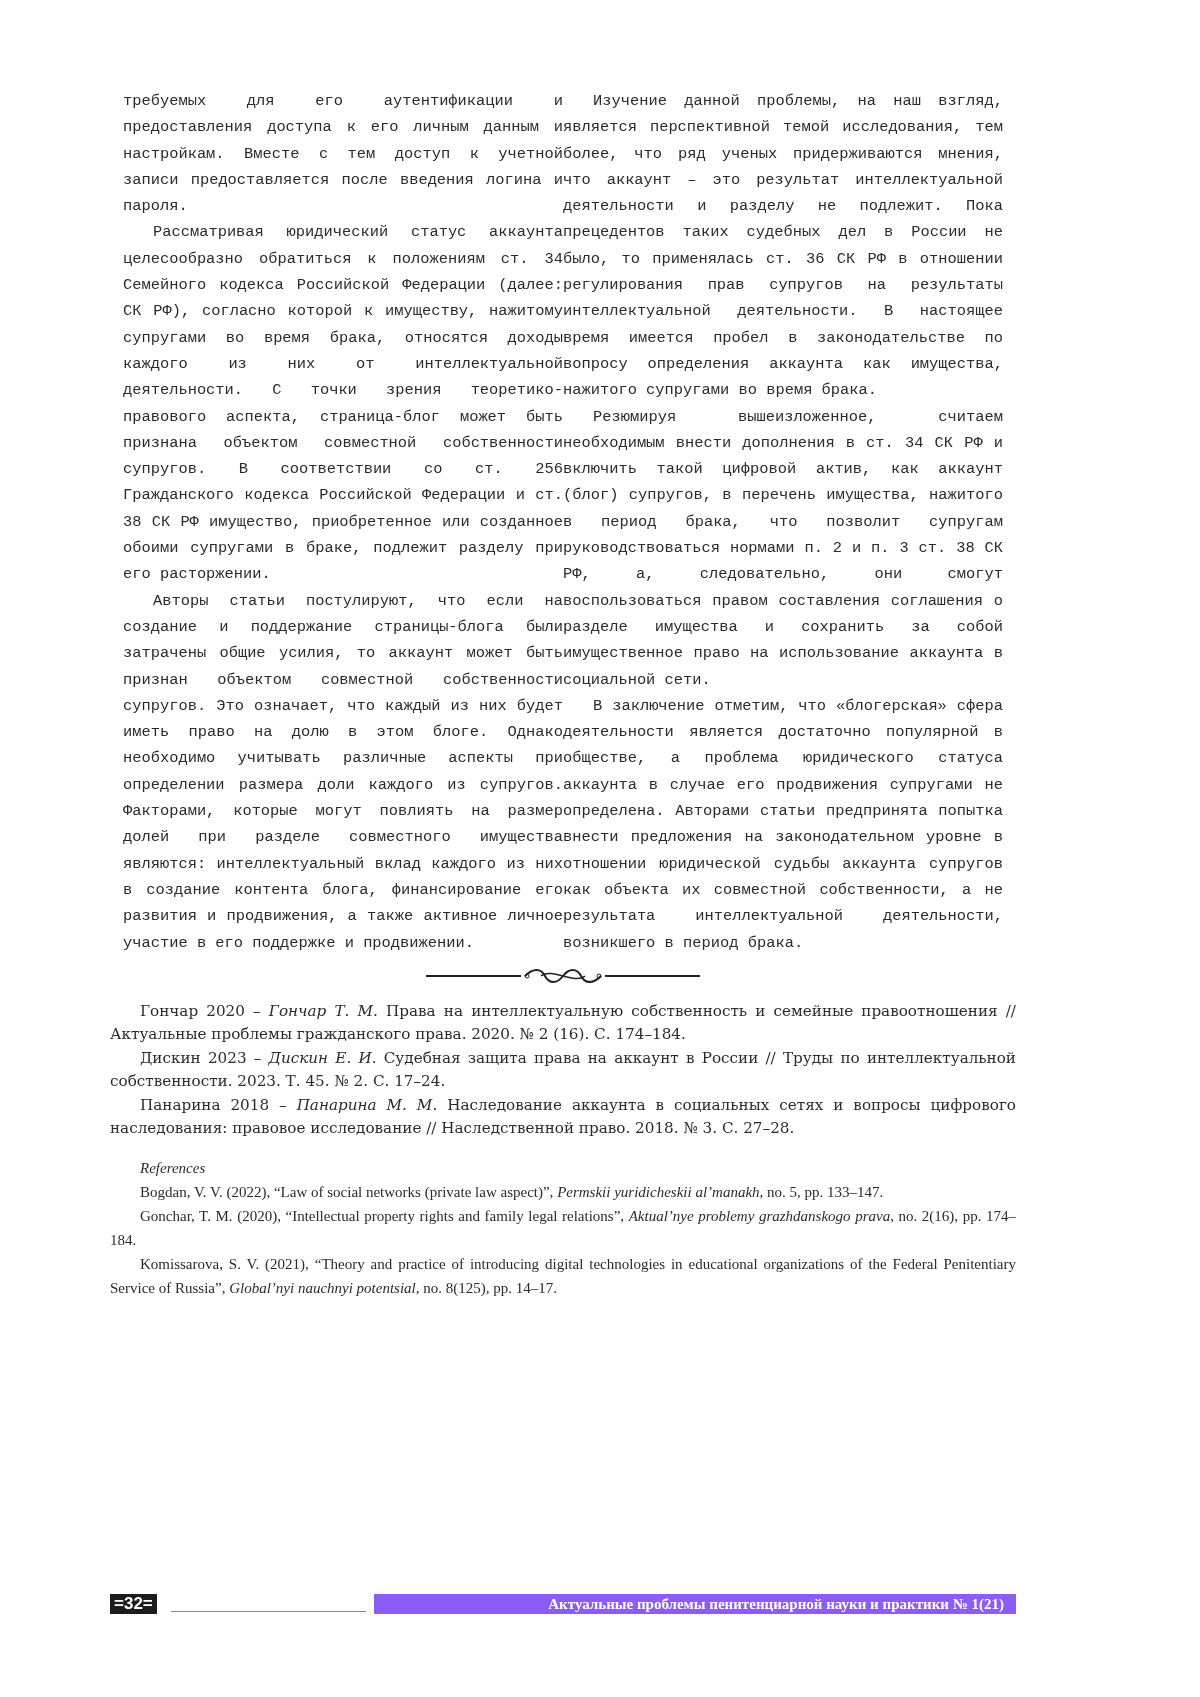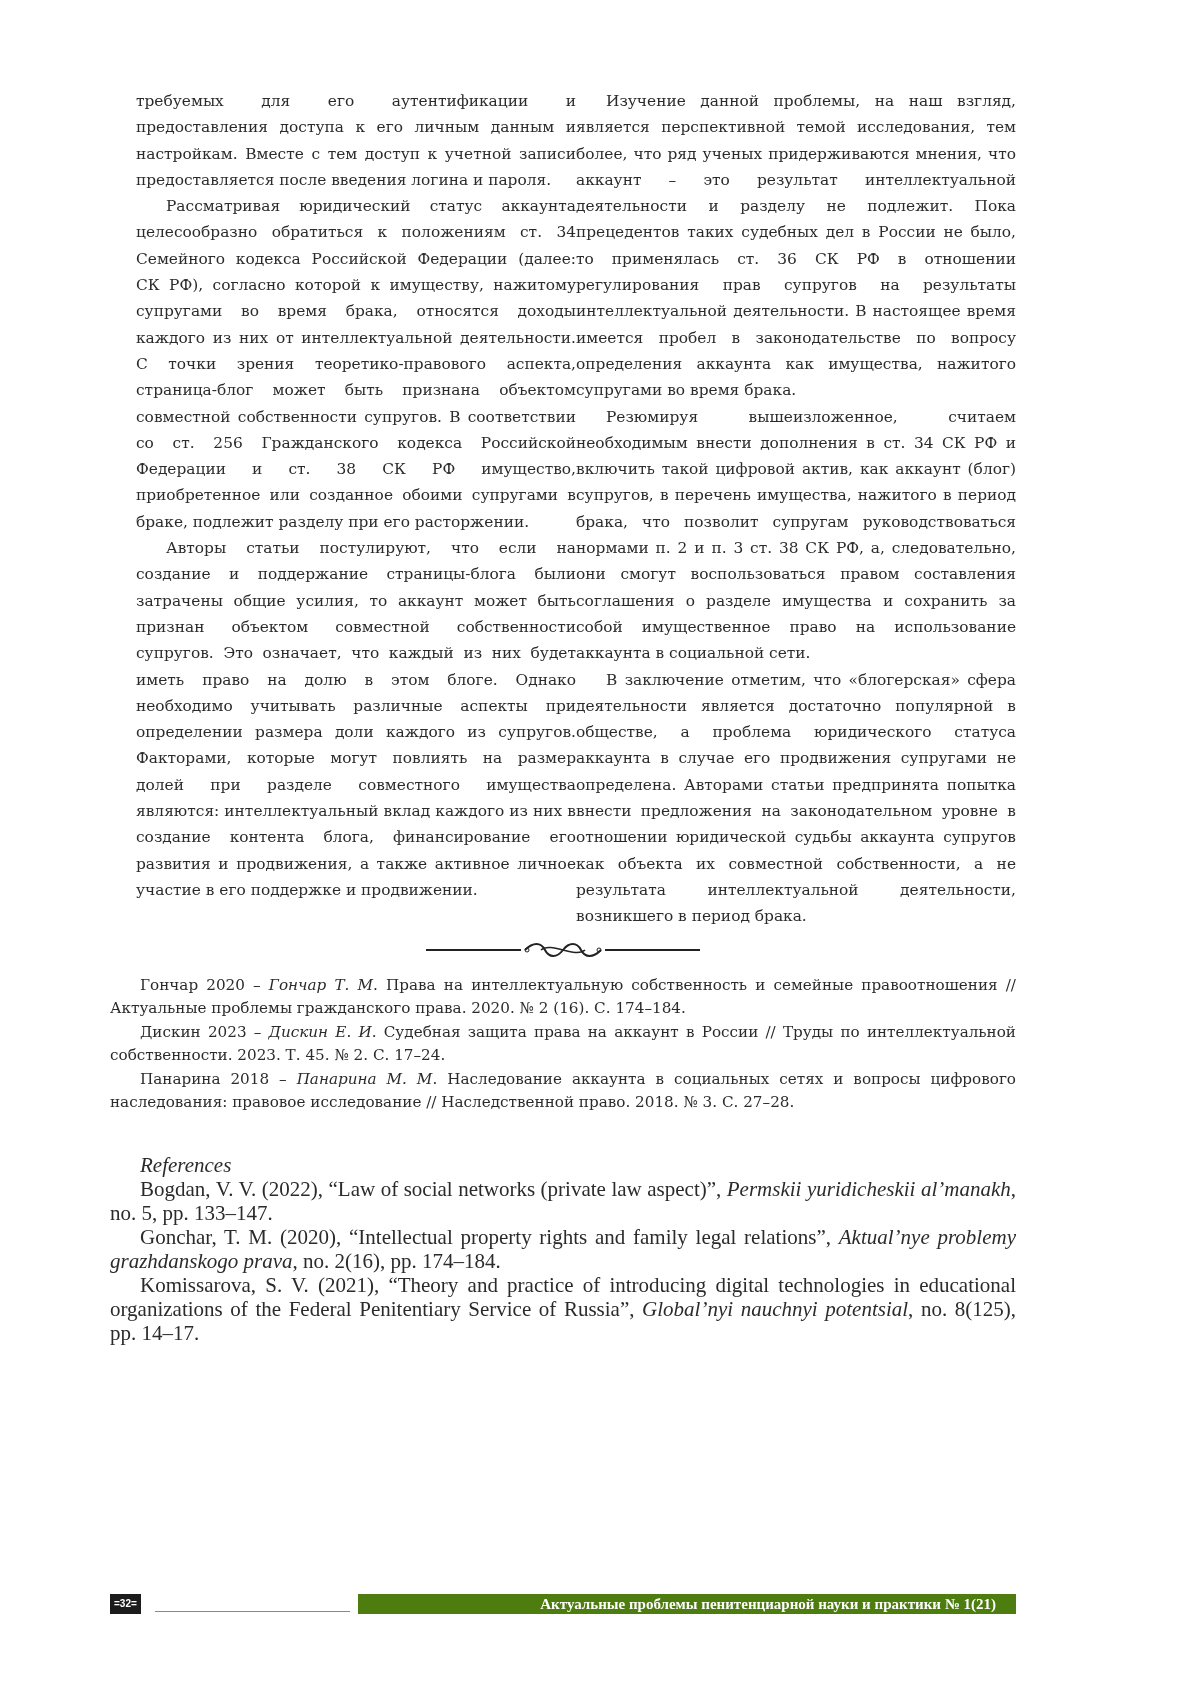--- a/index.html
+++ b/index.html
@@ -2,37 +2,37 @@
 <html><head>
 <meta charset="utf-8">
 <style>
   html, body { margin: 0; padding: 0; background: #ffffff; }
   body {
     width: 1200px; height: 1697px; position: relative; overflow: hidden;
     font-family: "DejaVu Serif", "Liberation Serif", serif;
     color: #2b2b2b;
   }
   .page { position: absolute; left: 110px; top: 88px; width: 906px; }
-  .columns { display: flex; justify-content: flex-end; }
+  .columns { display: flex; justify-content: center; font-family: Liberation Mono, monospace; }
   .col { width: 440px; font-size: 15.4px; line-height: 26.3px; text-align: justify; }
   .col p { margin: 0; text-indent: 30px; }
   .col p.cont { text-indent: 0; }
   .divider { display: flex; align-items: center; justify-content: center; margin: 8px 0 12px 0; height: 24px; }
   .divider .line { height: 2px; width: 95px; background: #222; }
   .divider svg { margin: 0 2px; }
   .refs { font-size: 15.2px; line-height: 23.5px; text-align: justify; }
   .refs .heading { font-style: italic; font-weight: bold; text-indent: 30px; margin: 0; }
   .refs p { margin: 0; text-indent: 30px; }
   .refs i { font-style: italic; }
-  .refs.en { margin-top: 38px; font-family: "Liberation Serif", serif; font-size: 21px; line-height: 24px; }
+  .refs.en { margin-top: 15px; font-family: "Liberation Serif", serif; font-size: 15px; line-height: 24px; }
   .refs.en .heading { font-weight: normal; }
   .footer { position: absolute; left: 110px; top: 1594px; width: 906px; height: 20px; display: flex; align-items: center; }
-  .pnum { background: #1c1c1c; color: #fff; font-family: "Liberation Sans", sans-serif; font-size: 10px; font-weight: bold; padding: 1px 4px; height: 18px; line-height: 18px; }
+  .pnum { background: #1c1c1c; color: #fff; font-family: "Liberation Sans", sans-serif; font-size: 17px; font-weight: bold; padding: 1px 4px; height: 18px; line-height: 18px; }
   .fline { margin-left: 14px; width: 195px; height: 1px; background: #888; align-self: flex-end; margin-bottom: 2px; }
-  .jbar { margin-left: 8px; flex: 1; background: #4d7c0f; color: #fff; text-align: right; font-family: "Liberation Serif", serif; font-size: 15px; height: 20px; line-height: 20px; padding-right: 20px; font-weight: bold; }
+  .jbar { margin-left: 8px; flex: 1; background: #8b5cf6; color: #fff; text-align: right; font-family: "Liberation Serif", serif; font-size: 15px; height: 20px; line-height: 20px; padding-right: 12px; font-weight: bold; }
 </style>
 </head>
 <body>
 
 <div class="page">
   <div class="columns">
     <div class="col">
       <p class="cont">требуемых для его аутентификации и предоставления доступа к его личным данным и настройкам. Вместе с тем доступ к учетной записи предоставляется после введения логина и пароля.</p>
       <p>Рассматривая юридический статус аккаунта целесообразно обратиться к положениям ст. 34 Семейного кодекса Российской Федерации (далее: СК РФ), согласно которой к имуществу, нажитому супругами во время брака, относятся доходы каждого из них от интеллектуальной деятельности. С точки зрения теоретико-правового аспекта, страница-блог может быть признана объектом совместной собственности супругов. В соответствии со ст. 256 Гражданского кодекса Российской Федерации и ст. 38 СК РФ имущество, приобретенное или созданное обоими супругами в браке, подлежит разделу при его расторжении.</p>
       <p>Авторы статьи постулируют, что если на создание и поддержание страницы-блога были затрачены общие усилия, то аккаунт может быть признан объектом совместной собственности супругов. Это означает, что каждый из них будет иметь право на долю в этом блоге. Однако необходимо учитывать различные аспекты при определении размера доли каждого из супругов. Факторами, которые могут повлиять на размер долей при разделе совместного имущества являются: интеллектуальный вклад каждого из них в создание контента блога, финансирование его развития и продвижения, а также активное личное участие в его поддержке и продвижении.</p>

